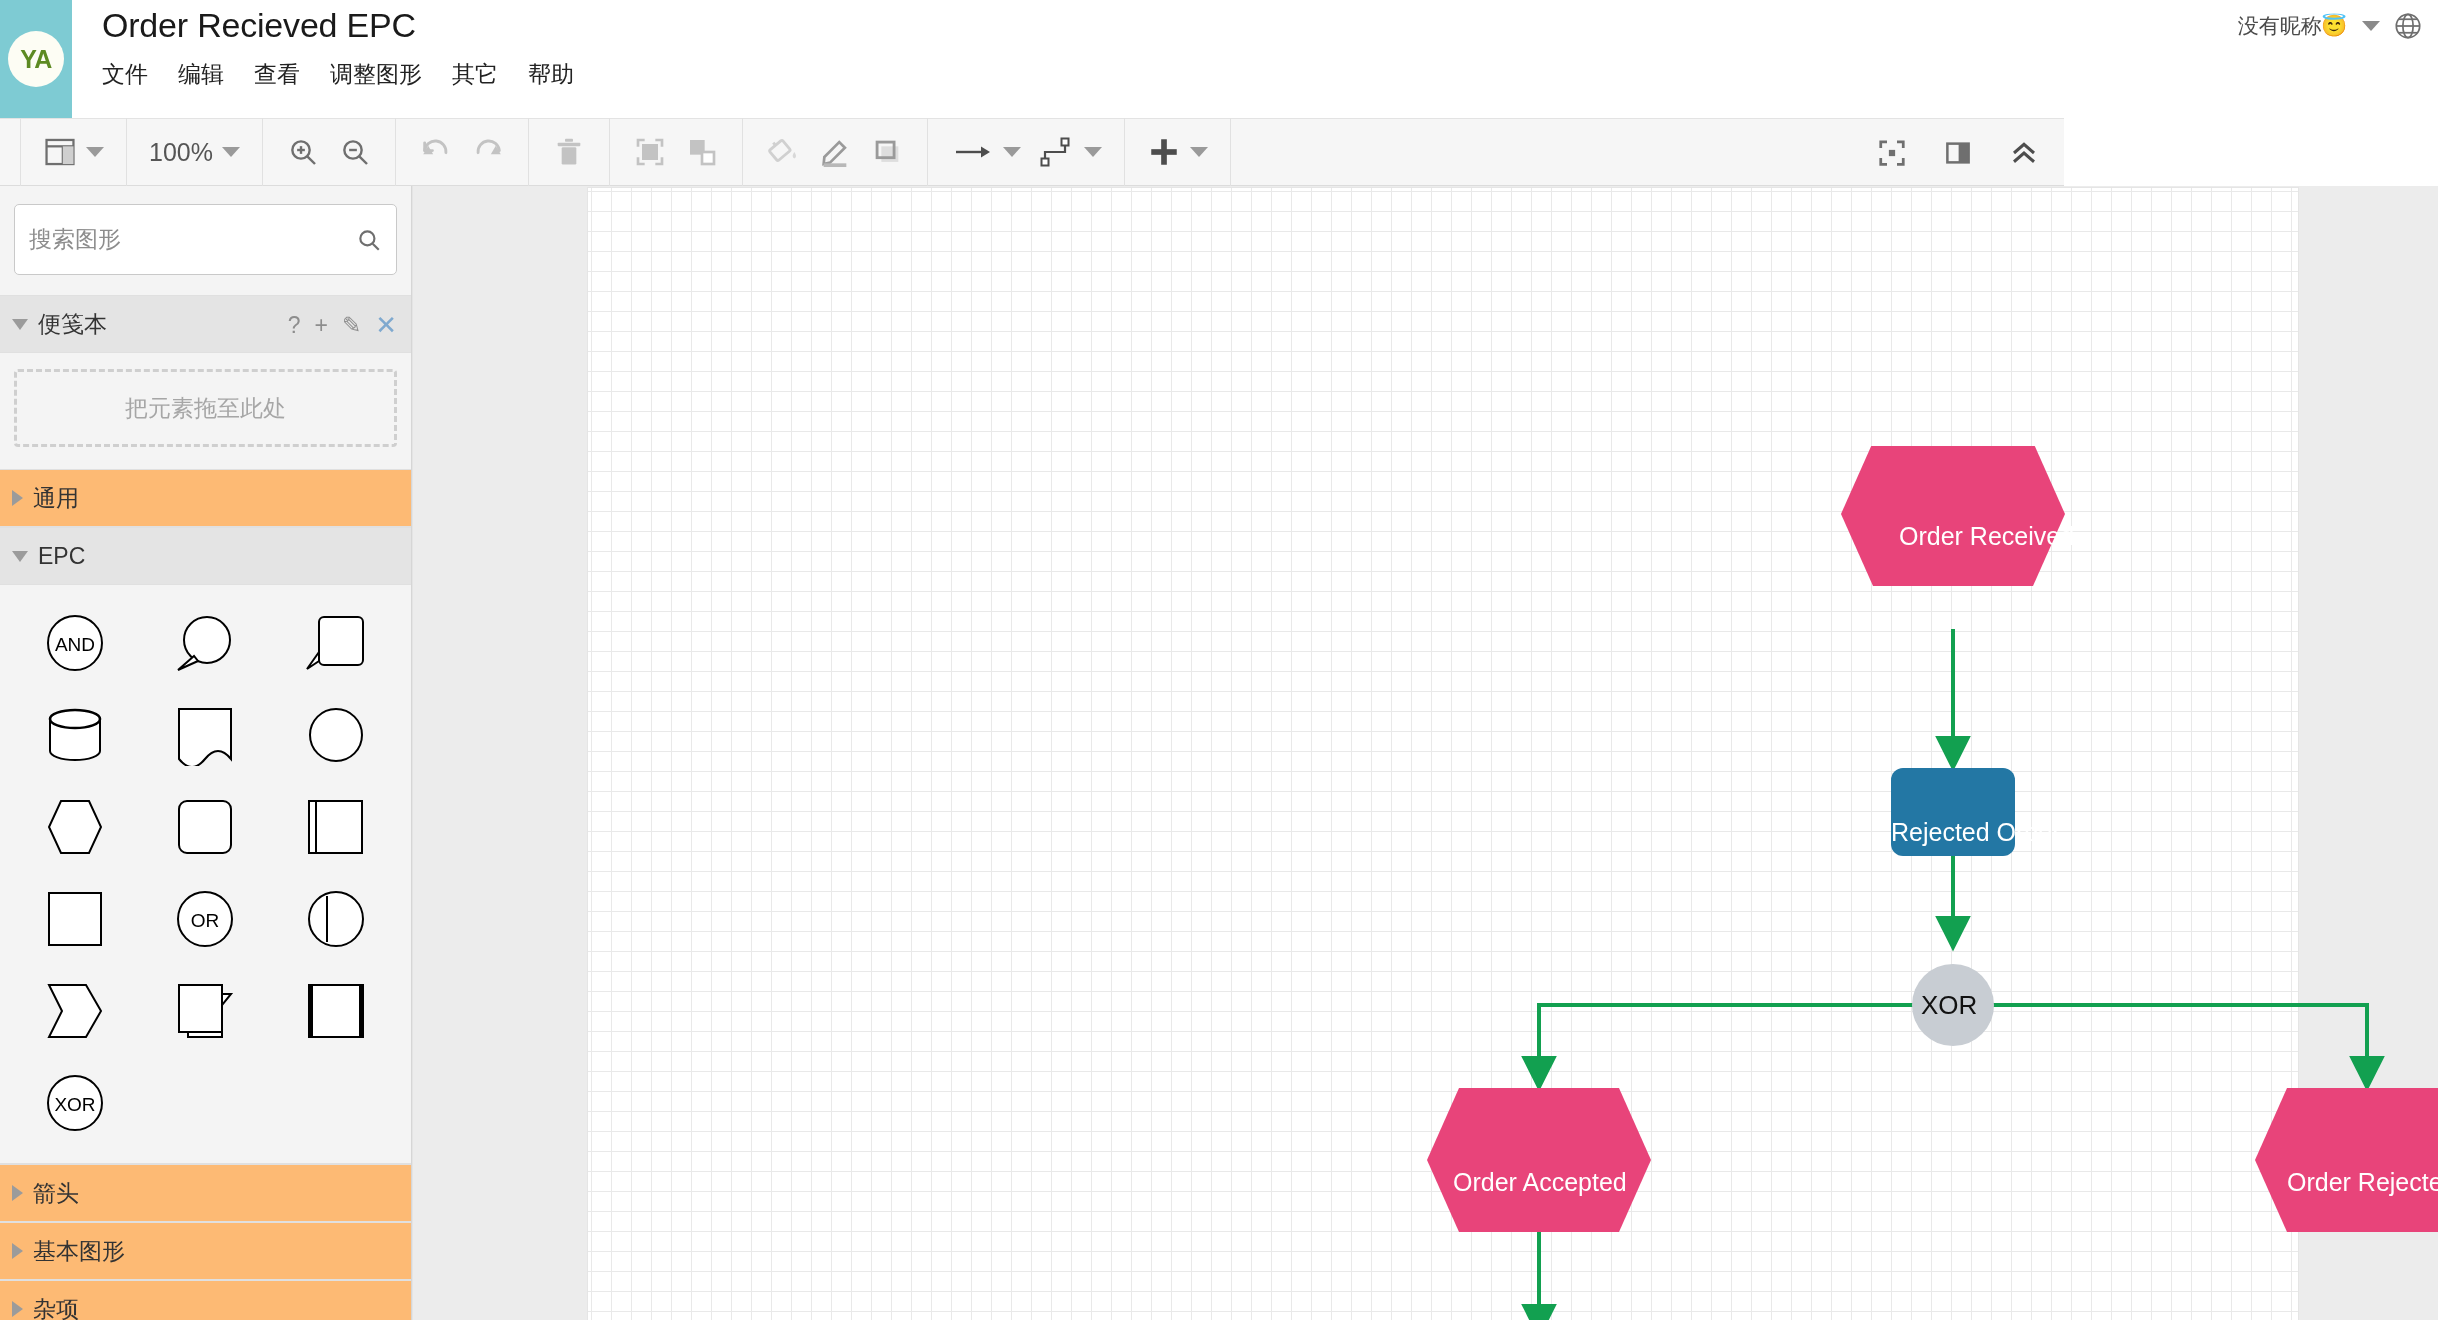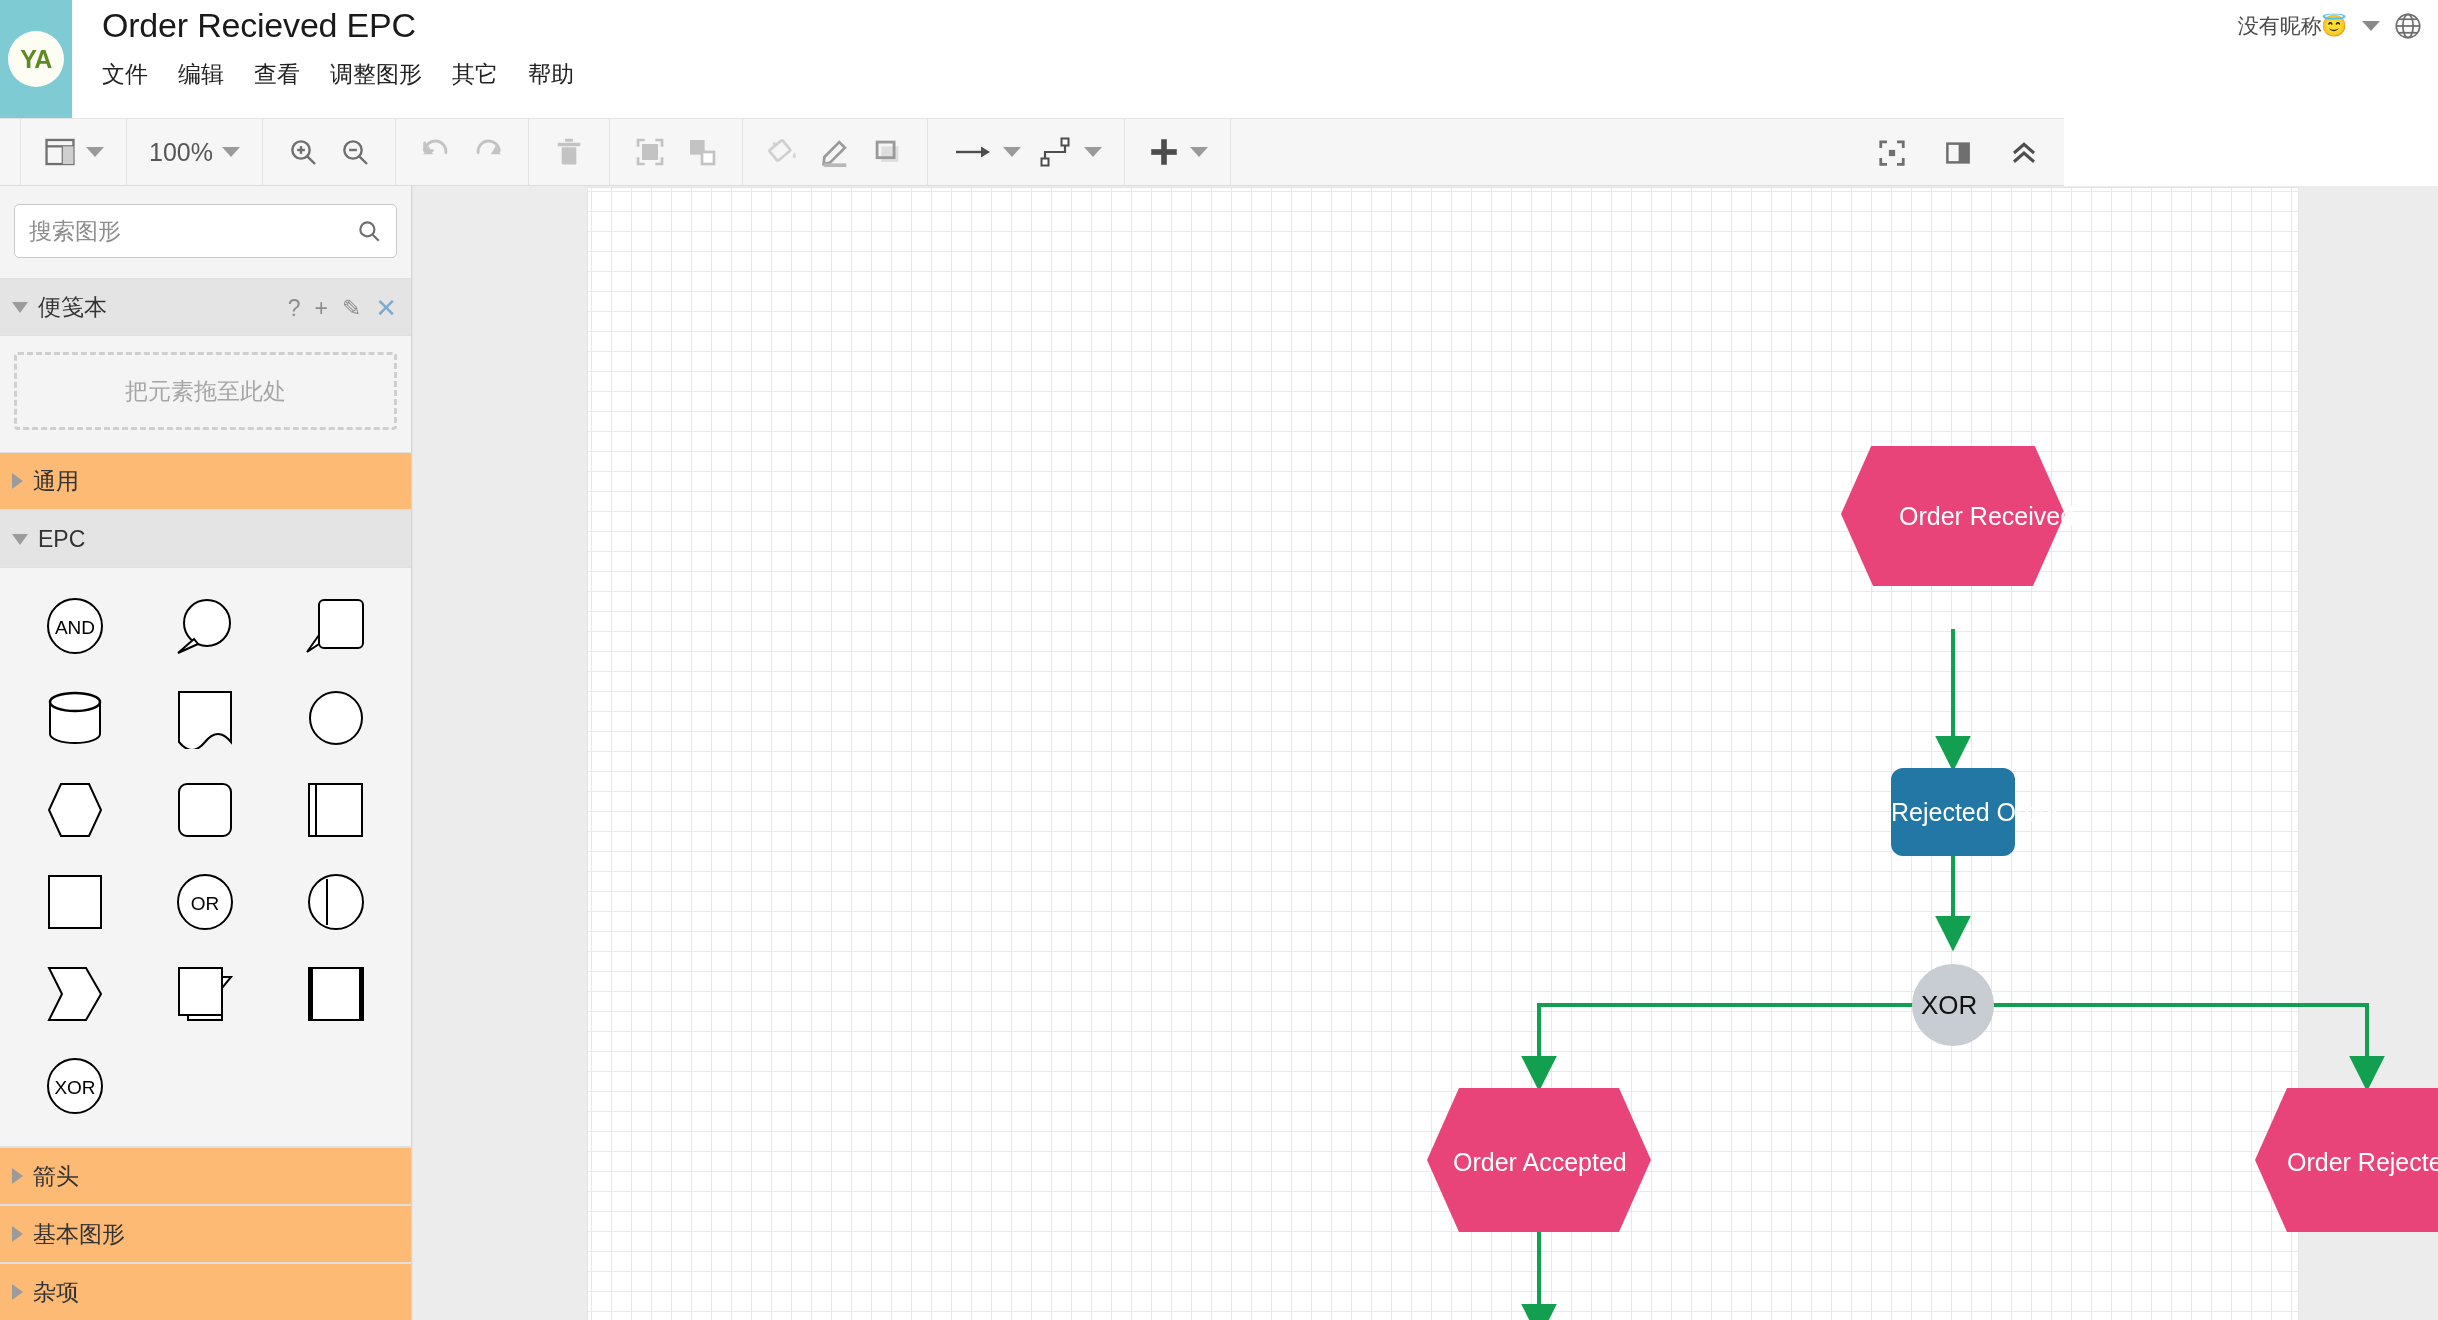--- a/index.html
+++ b/index.html
@@ -80,21 +80,21 @@
     display: flex; align-items: center; gap: 14px;
   }
 
   
   #sidebar {
     position: absolute; left: 0; top: 186px; width: 412px; height: 1134px;
     background: #f4f4f4; border-right: 1px solid #d6d6d6; overflow: hidden;
   }
   #search-wrap { padding: 18px 14px 20px 14px; background: #f4f4f4; }
   #search-box {
-    position: relative; height: 54px; background: #fff;
+    position: relative; height: 71px; background: #fff;
     border: 1px solid #c9c9c9; border-radius: 5px;
     display: flex; align-items: center; padding: 0 14px;
   }
   #search-input {
     border: 0; outline: 0; flex: 1; font-size: 23px; color: #555;
     font-family: "Liberation Sans", sans-serif; background: transparent;
   }
   #search-input::placeholder { color: #8d8d8d; }
   #search-icon { width: 26px; height: 26px; flex: none; }
 
@@ -164,20 +164,21 @@
       linear-gradient(to bottom, #d3d3d3 1px, transparent 1px);
     background-size: 20px 20px, 20px 20px, 80px 80px, 80px 80px;
     background-position: 3px 3px, 3px 3px, 3px 3px, 3px 3px;
     box-shadow: 0 0 0 1px #e5e5e5;
   }
   #diagram { position: absolute; left: 0; top: 0; width: 2025px; height: 1134px; }
   .node-label {
     position: absolute; color: #ffffff; font-size: 25px;
     white-space: nowrap; pointer-events: none;
     font-family: "Liberation Sans", sans-serif;
+    margin-top: 20px;
   }
   .gw-label {
     position: absolute; color: #111111; font-size: 26px;
     white-space: nowrap; pointer-events: none;
     font-family: "Liberation Sans", sans-serif;
   }
 </style>
 </head>
 <body>
 

